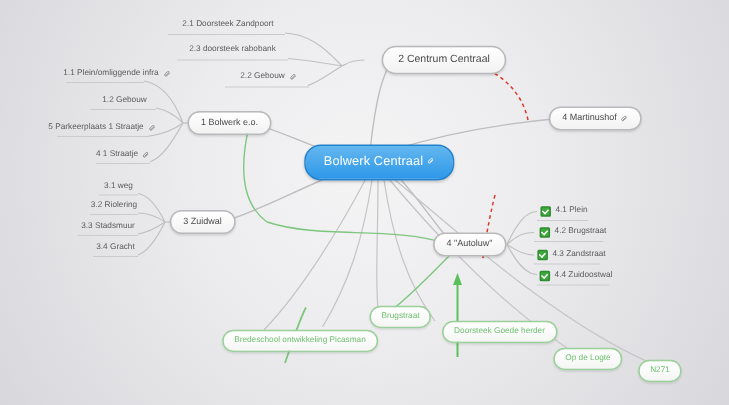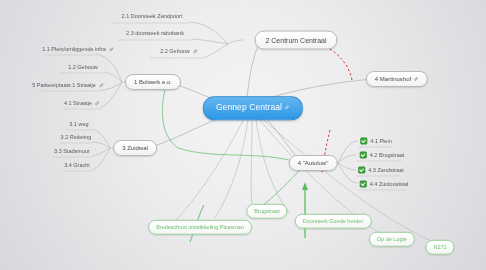--- a/index.html
+++ b/index.html
@@ -179,21 +179,21 @@
     </g>
     <polygon points="305,182 302,190 308,190" fill="#5bbf5b"></polygon>
 
     <g fill="none" stroke="#d93a2b" stroke-width="1" stroke-dasharray="2.4 2.2" marker-end="url(#arrowred)">
       <path d="M352,80 C348,60 330,42 300,40"></path>
       <path d="M330,130 C326,146 324,158 322,172"></path>
     </g>
   </svg>
 
   <div class="node central" style="left:253px;top:108px;">
-    <span>Gennep Centraal</span>
+    <span>Bolwerk Centraal</span>
     <span class="attach">
       <svg viewBox="0 0 10 10" width="5" height="5" aria-hidden="true">
         <path d="M7.4,3.2 L4,6.6 a1.6,1.6 0 0 1 -2.3,-2.3 L5.2,0.8 a1,1 0 0 1 1.5,1.5 L3.3,5.7" fill="none" stroke="#ffffff" stroke-width="1.1" stroke-linecap="round"></path>
       </svg>
     </span>
   </div>
 
   <div class="node cap big" style="left:296px;top:40px;">
     <span>2 Centrum Centraal</span>
   </div>

